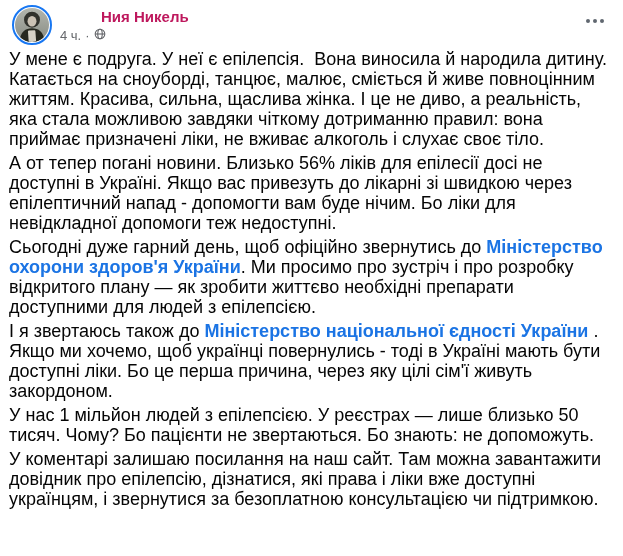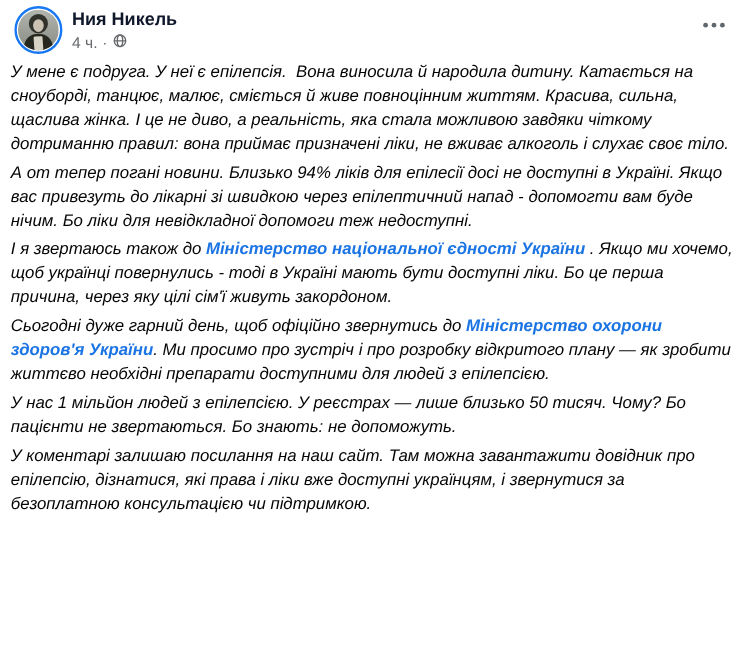--- a/index.html
+++ b/index.html
@@ -15,35 +15,34 @@
 
   
   .post-header { display: flex; align-items: flex-start; gap: 8px; padding-left: 3px; margin-bottom: 4px; }
   .avatar-ring {
     width: 40px; height: 40px; flex: 0 0 40px;
     border: 2px solid #1877f2; border-radius: 50%;
     padding: 1px; background: #fff; cursor: pointer;
   }
   .avatar-img { width: 34px; height: 34px; border-radius: 50%; overflow: hidden; display: block; }
   .author-block { display: flex; flex-direction: column; padding-top: 2px; }
-  .author-name { font-size: 15px; font-weight: 700; line-height: 19px; color: #0f172a; cursor: pointer; }
+  .author-name { font-size: 15px; font-weight: 700; line-height: 19px; color: #be185d; cursor: pointer; margin-left: 41px; }
   .meta-row { display: flex; align-items: flex-end; gap: 4px; font-size: 13px; color: #65676b; line-height: 16px; margin-top: 1px; }
   .globe { display: inline-block; margin-top: 1px; }
   .menu-btn { margin-left: auto; margin-top: 12px; margin-right: 8px; display: flex; gap: 3px; cursor: pointer; padding: 2px; }
   .menu-dot { width: 4px; height: 4px; border-radius: 50%; background: #606770; }
 
   
   .post-text { padding: 0 0 0 0; }
   .post-text p {
     margin: 0 0 4px 0;
-    font-size: 14px;
+    font-size: 18px;
     line-height: 20px;
     white-space: pre-wrap;
     color: #050505;
-    font-style: italic;
   }
   .entity-link { color: #1b74e4; font-weight: 700; text-decoration: none; cursor: pointer; }
 </style>
 </head>
 <body>
 
 <div class="post">
 
   <div class="post-header">
 
@@ -78,21 +77,21 @@
 
     <div class="menu-btn">
       <span class="menu-dot"></span>
       <span class="menu-dot"></span>
       <span class="menu-dot"></span>
     </div>
   </div>
 
   <div class="post-text">
     <p>У мене є подруга. У неї є епілепсія.  Вона виносила й народила дитину. Катається на сноуборді, танцює, малює, сміється й живе повноцінним життям. Красива, сильна, щаслива жінка. І це не диво, а реальність, яка стала можливою завдяки чіткому дотриманню правил: вона приймає призначені ліки, не вживає алкоголь і слухає своє тіло.</p>
-    <p>А от тепер погані новини. Близько 94% ліків для епілесії досі не доступні в Україні. Якщо вас привезуть до лікарні зі швидкою через епілептичний напад - допомогти вам буде нічим. Бо ліки для невідкладної допомоги теж недоступні.</p>
+    <p>А от тепер погані новини. Близько 56% ліків для епілесії досі не доступні в Україні. Якщо вас привезуть до лікарні зі швидкою через епілептичний напад - допомогти вам буде нічим. Бо ліки для невідкладної допомоги теж недоступні.</p>
+    <p><span>Сьогодні дуже гарний день, щоб офіційно звернутись до </span><a class="entity-link">Міністерство охорони здоров'я України</a><span>. Ми просимо про зустріч і про розробку відкритого плану — як зробити життєво необхідні препарати доступними для людей з епілепсією.</span></p>
     <p><span>І я звертаюсь також до </span><a class="entity-link">Міністерство національної єдності України</a><span> . Якщо ми хочемо, щоб українці повернулись - тоді в Україні мають бути доступні ліки. Бо це перша причина, через яку цілі сім'ї живуть закордоном.</span></p>
-    <p><span>Сьогодні дуже гарний день, щоб офіційно звернутись до </span><a class="entity-link">Міністерство охорони здоров'я України</a><span>. Ми просимо про зустріч і про розробку відкритого плану — як зробити життєво необхідні препарати доступними для людей з епілепсією.</span></p>
     <p>У нас 1 мільйон людей з епілепсією. У реєстрах — лише близько 50 тисяч. Чому? Бо пацієнти не звертаються. Бо знають: не допоможуть.</p>
     <p>У коментарі залишаю посилання на наш сайт. Там можна завантажити довідник про епілепсію, дізнатися, які права і ліки вже доступні українцям, і звернутися за безоплатною консультацією чи підтримкою.</p>
 
   </div>
 
 </div>
 
 </body></html>

